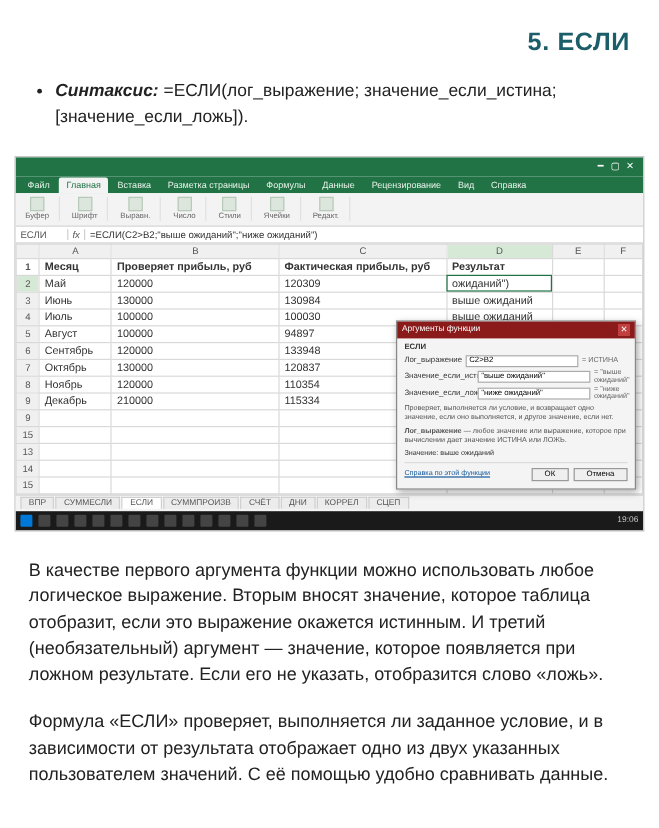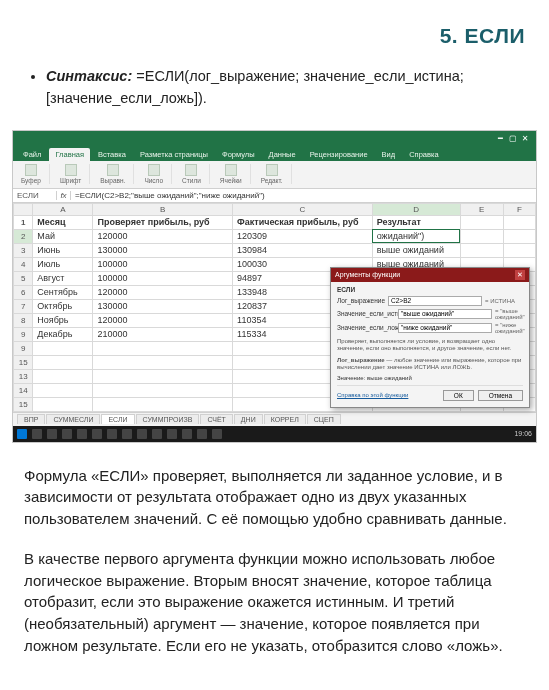--- a/index.html
+++ b/index.html
@@ -547,16 +547,16 @@
       <div class="ticon"></div>
       <div class="ticon"></div>
       <div class="ticon"></div>
       <div class="ticon"></div>
       <div class="ticon"></div>
       <div class="spacer"></div>
       <div class="clock">19:06</div>
     </div>
   </div>
 
+  <p class="body-text">В качестве первого аргумента функции можно использовать любое логическое выражение. Вторым вносят значение, которое таблица отобразит, если это выражение окажется истинным. И третий (необязательный) аргумент — значение, которое появляется при ложном результате. Если его не указать, отобразится слово «ложь».</p>
   <p class="body-text">Формула «ЕСЛИ» проверяет, выполняется ли заданное условие, и в зависимости от результата отображает одно из двух указанных пользователем значений. С её помощью удобно сравнивать данные.</p>
-  <p class="body-text">В качестве первого аргумента функции можно использовать любое логическое выражение. Вторым вносят значение, которое таблица отобразит, если это выражение окажется истинным. И третий (необязательный) аргумент — значение, которое появляется при ложном результате. Если его не указать, отобразится слово «ложь».</p>
 
 </div>
 
 </body></html>

